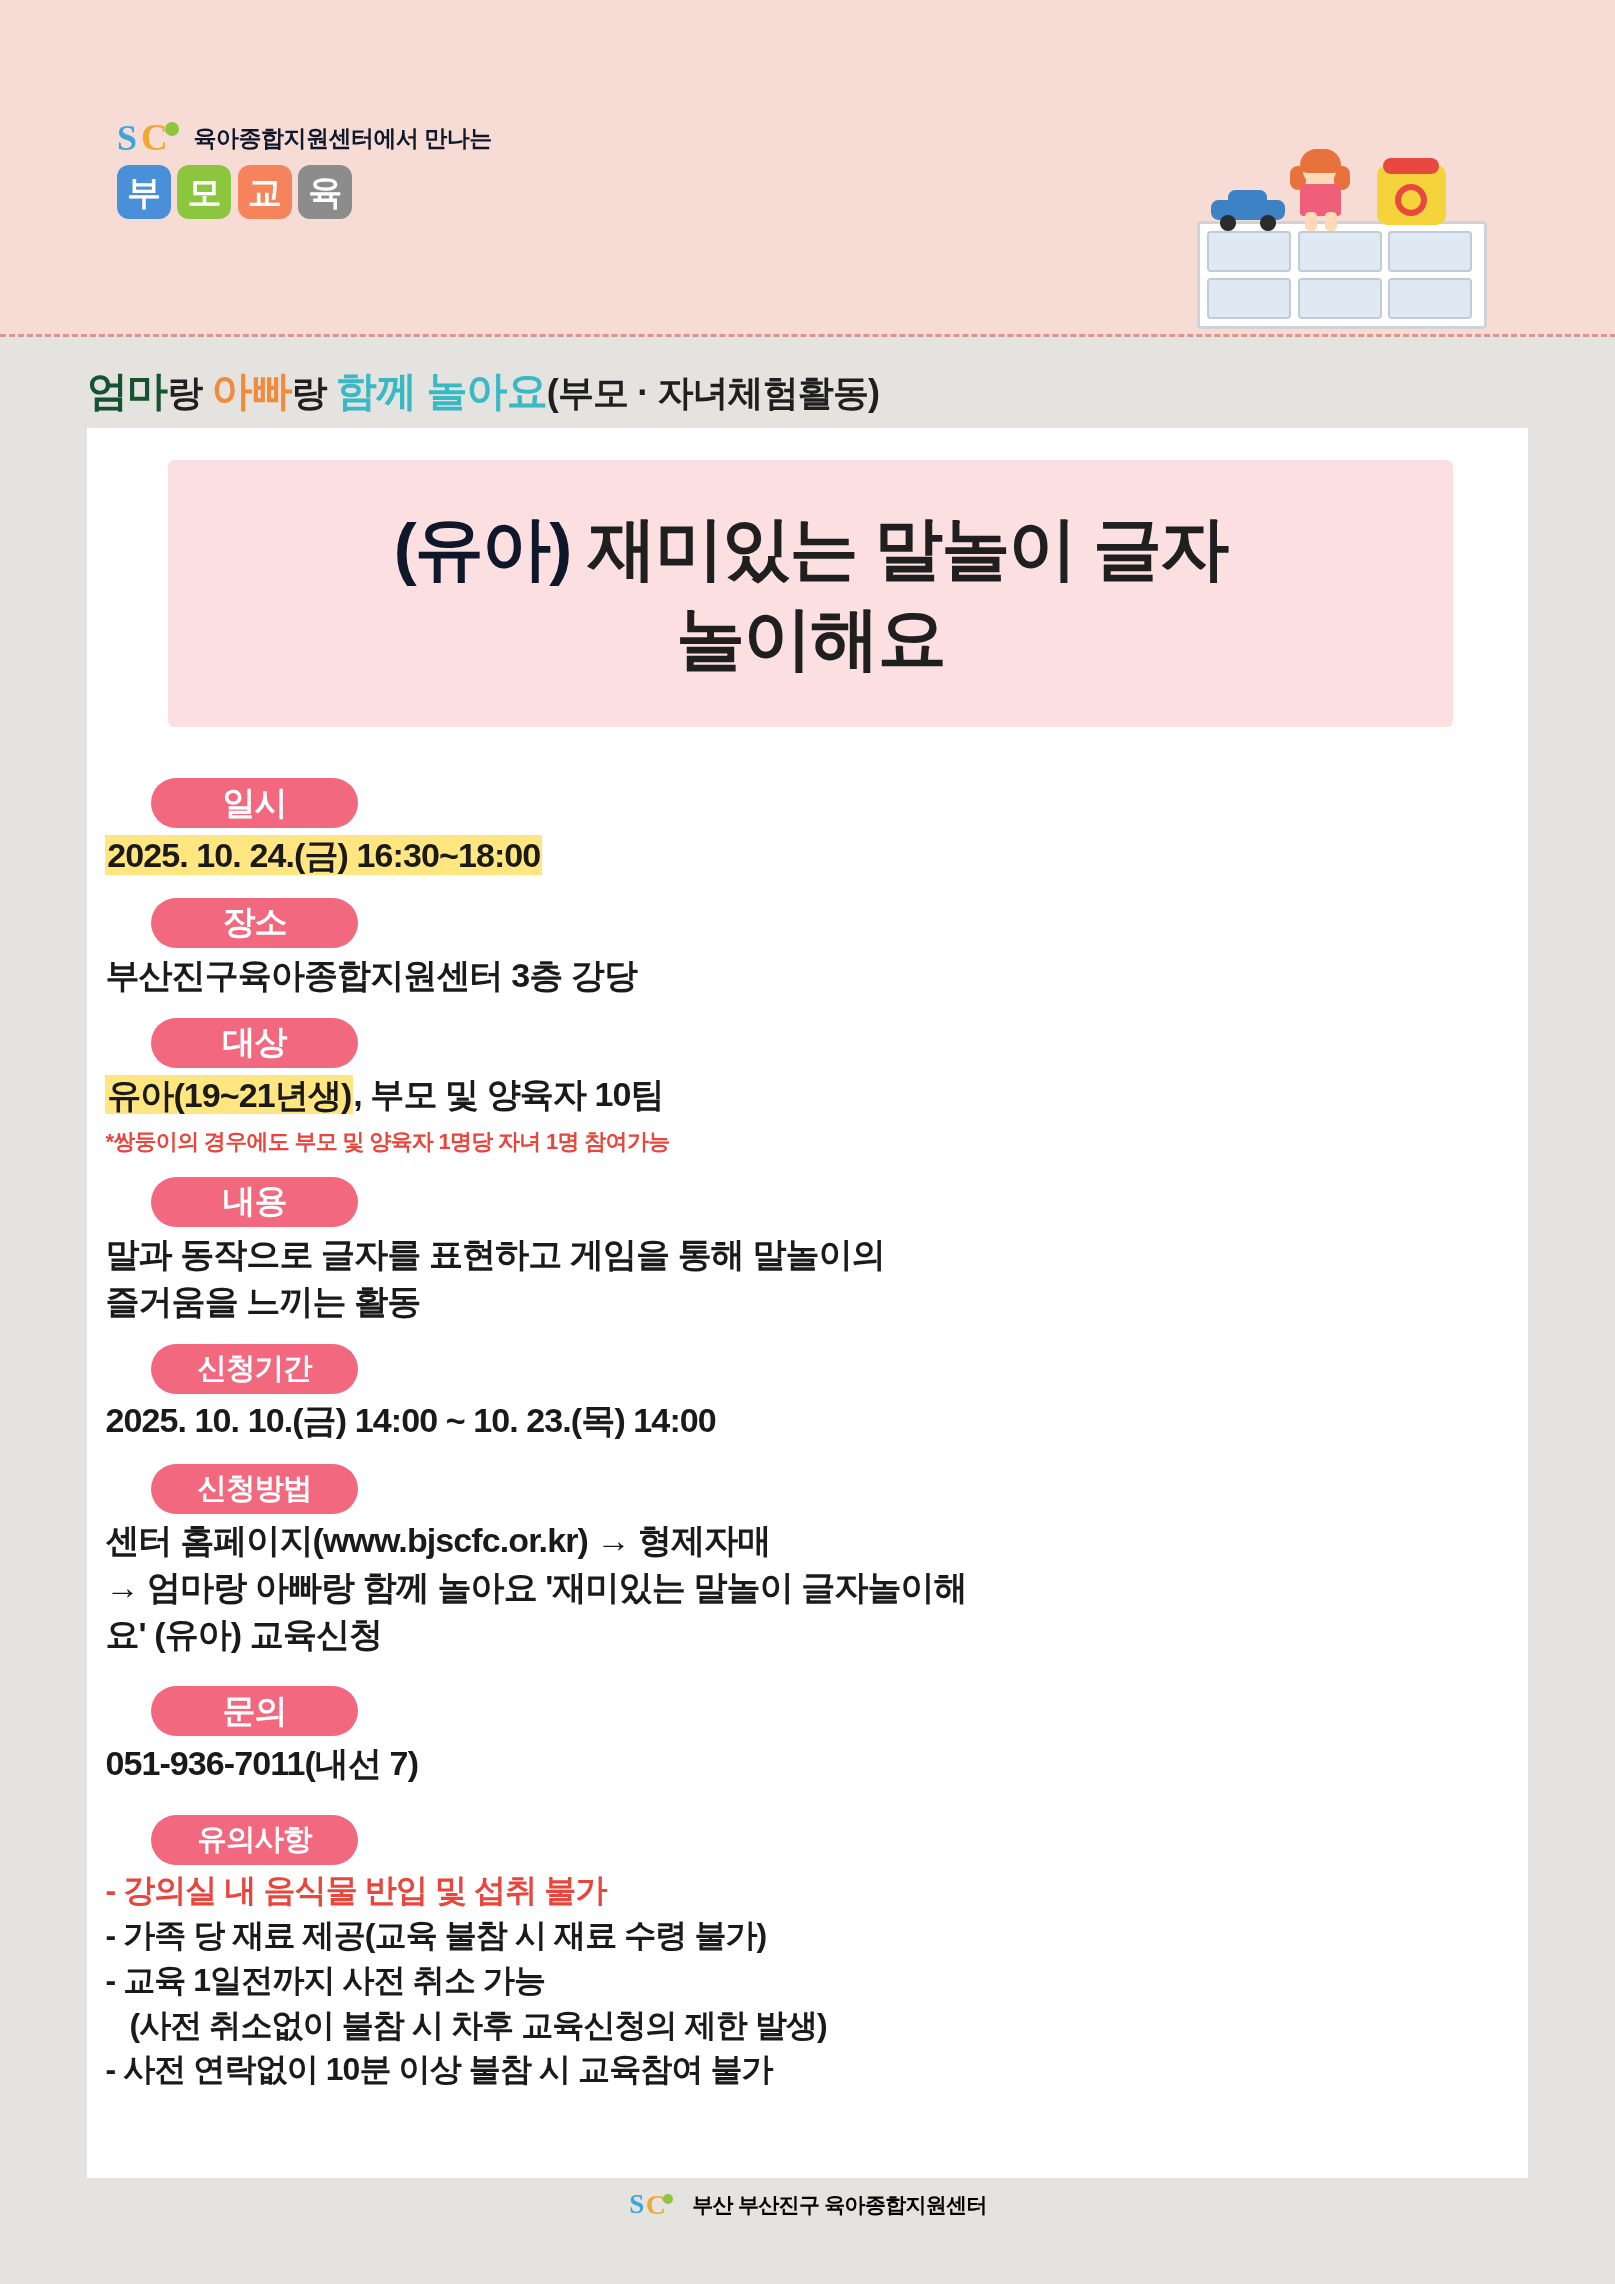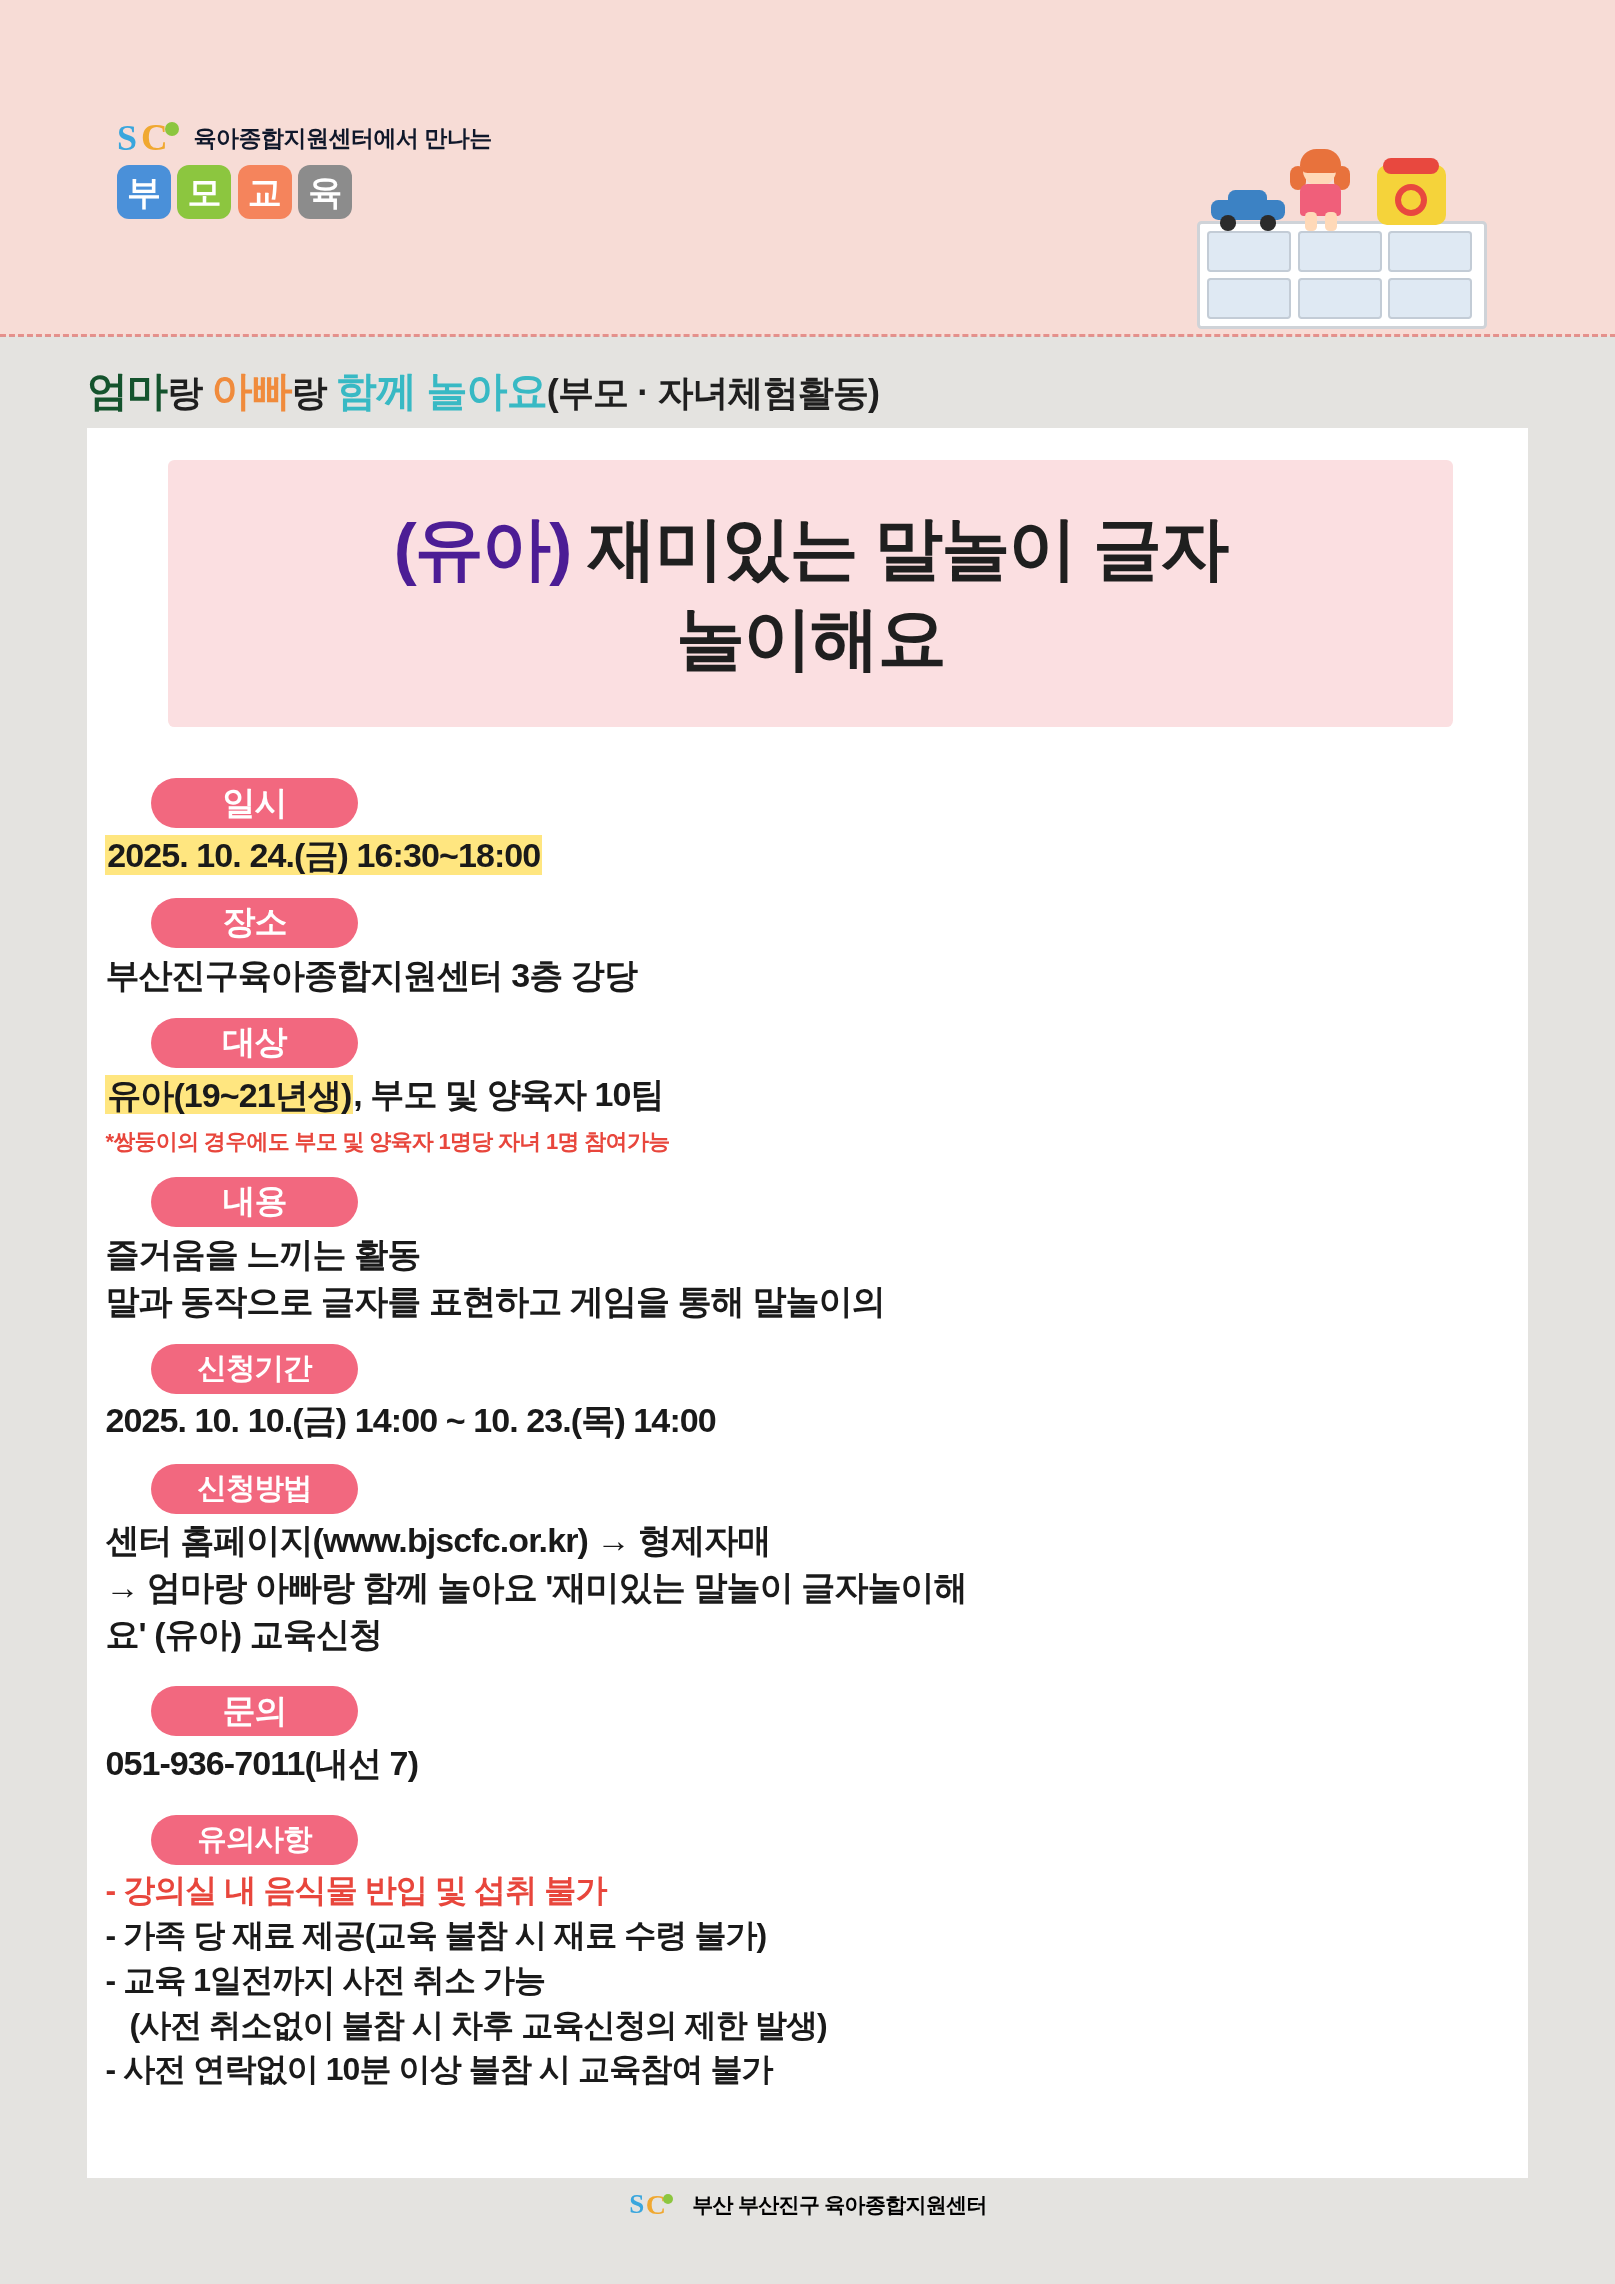--- a/index.html
+++ b/index.html
@@ -247,21 +247,21 @@
     box-sizing: border-box;
     padding: 0 18.4px;
   }
   .title-text {
     font-size: 69px;
     font-weight: bold;
     color: #1f1f1f;
     line-height: 1.3;
     letter-spacing: -1.8px;
   }
-  .title-text .hl { color: #4c1d95; }
+  .title-text .hl { color: #0f172a; }
 
   
   .rows {
     position: absolute;
     left: 0;
     top: 350px;
     width: 1441px;
   }
   .row {
     position: relative;
@@ -454,22 +454,22 @@
         <div class="tag">대상</div>
         <div class="rowbody">
           <div class="rtext"><span class="hl-yellow">유아(19~21년생)</span><span>, 부모 및 양육자 10팀</span></div>
           <div class="note" style="margin-top:8px;">*쌍둥이의 경우에도 부모 및 양육자 1명당 자녀 1명 참여가능</div>
         </div>
       </div>
 
       <div class="row">
         <div class="tag">내용</div>
         <div class="rowbody">
+          <div class="rtext">말과 동작으로 글자를 표현하고 게임을 통해 말놀이의</div>
           <div class="rtext">즐거움을 느끼는 활동</div>
-          <div class="rtext">말과 동작으로 글자를 표현하고 게임을 통해 말놀이의</div>
         </div>
       </div>
 
       <div class="row">
         <div class="tag small">신청기간</div>
         <div class="rowbody">
           <div class="rtext">2025. 10. 10.(금) 14:00 ~ 10. 23.(목) 14:00</div>
         </div>
       </div>
 

